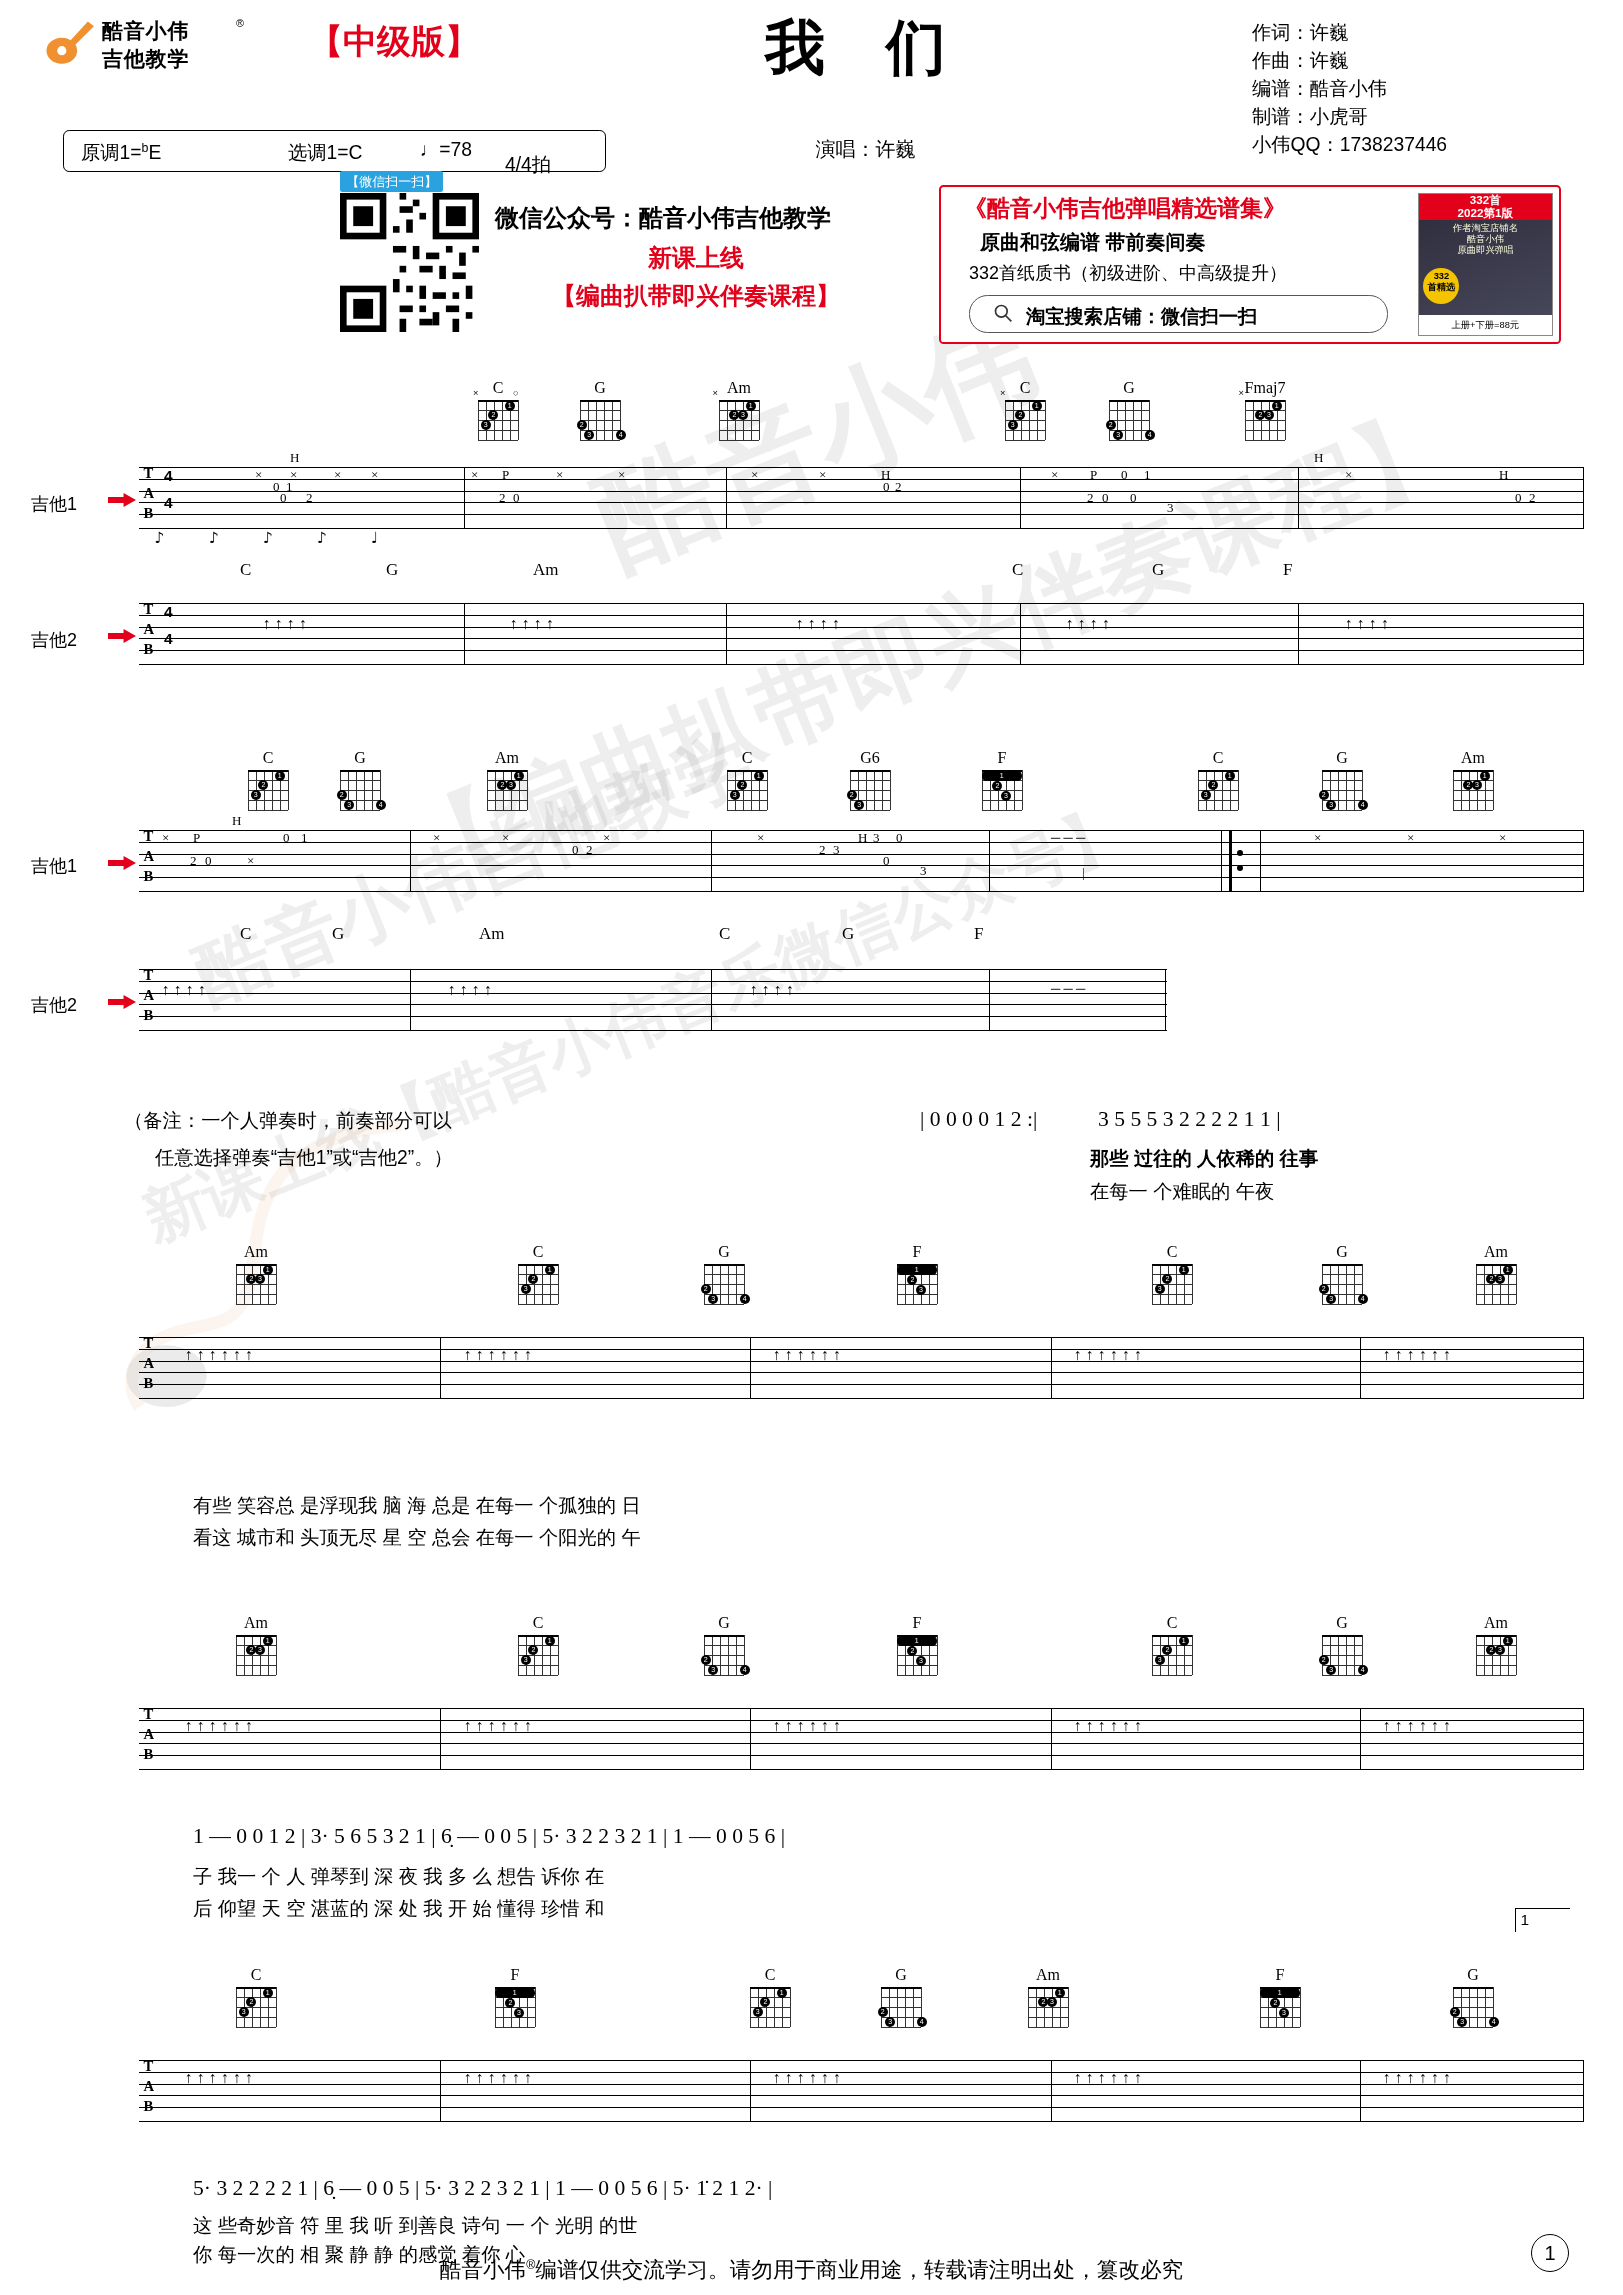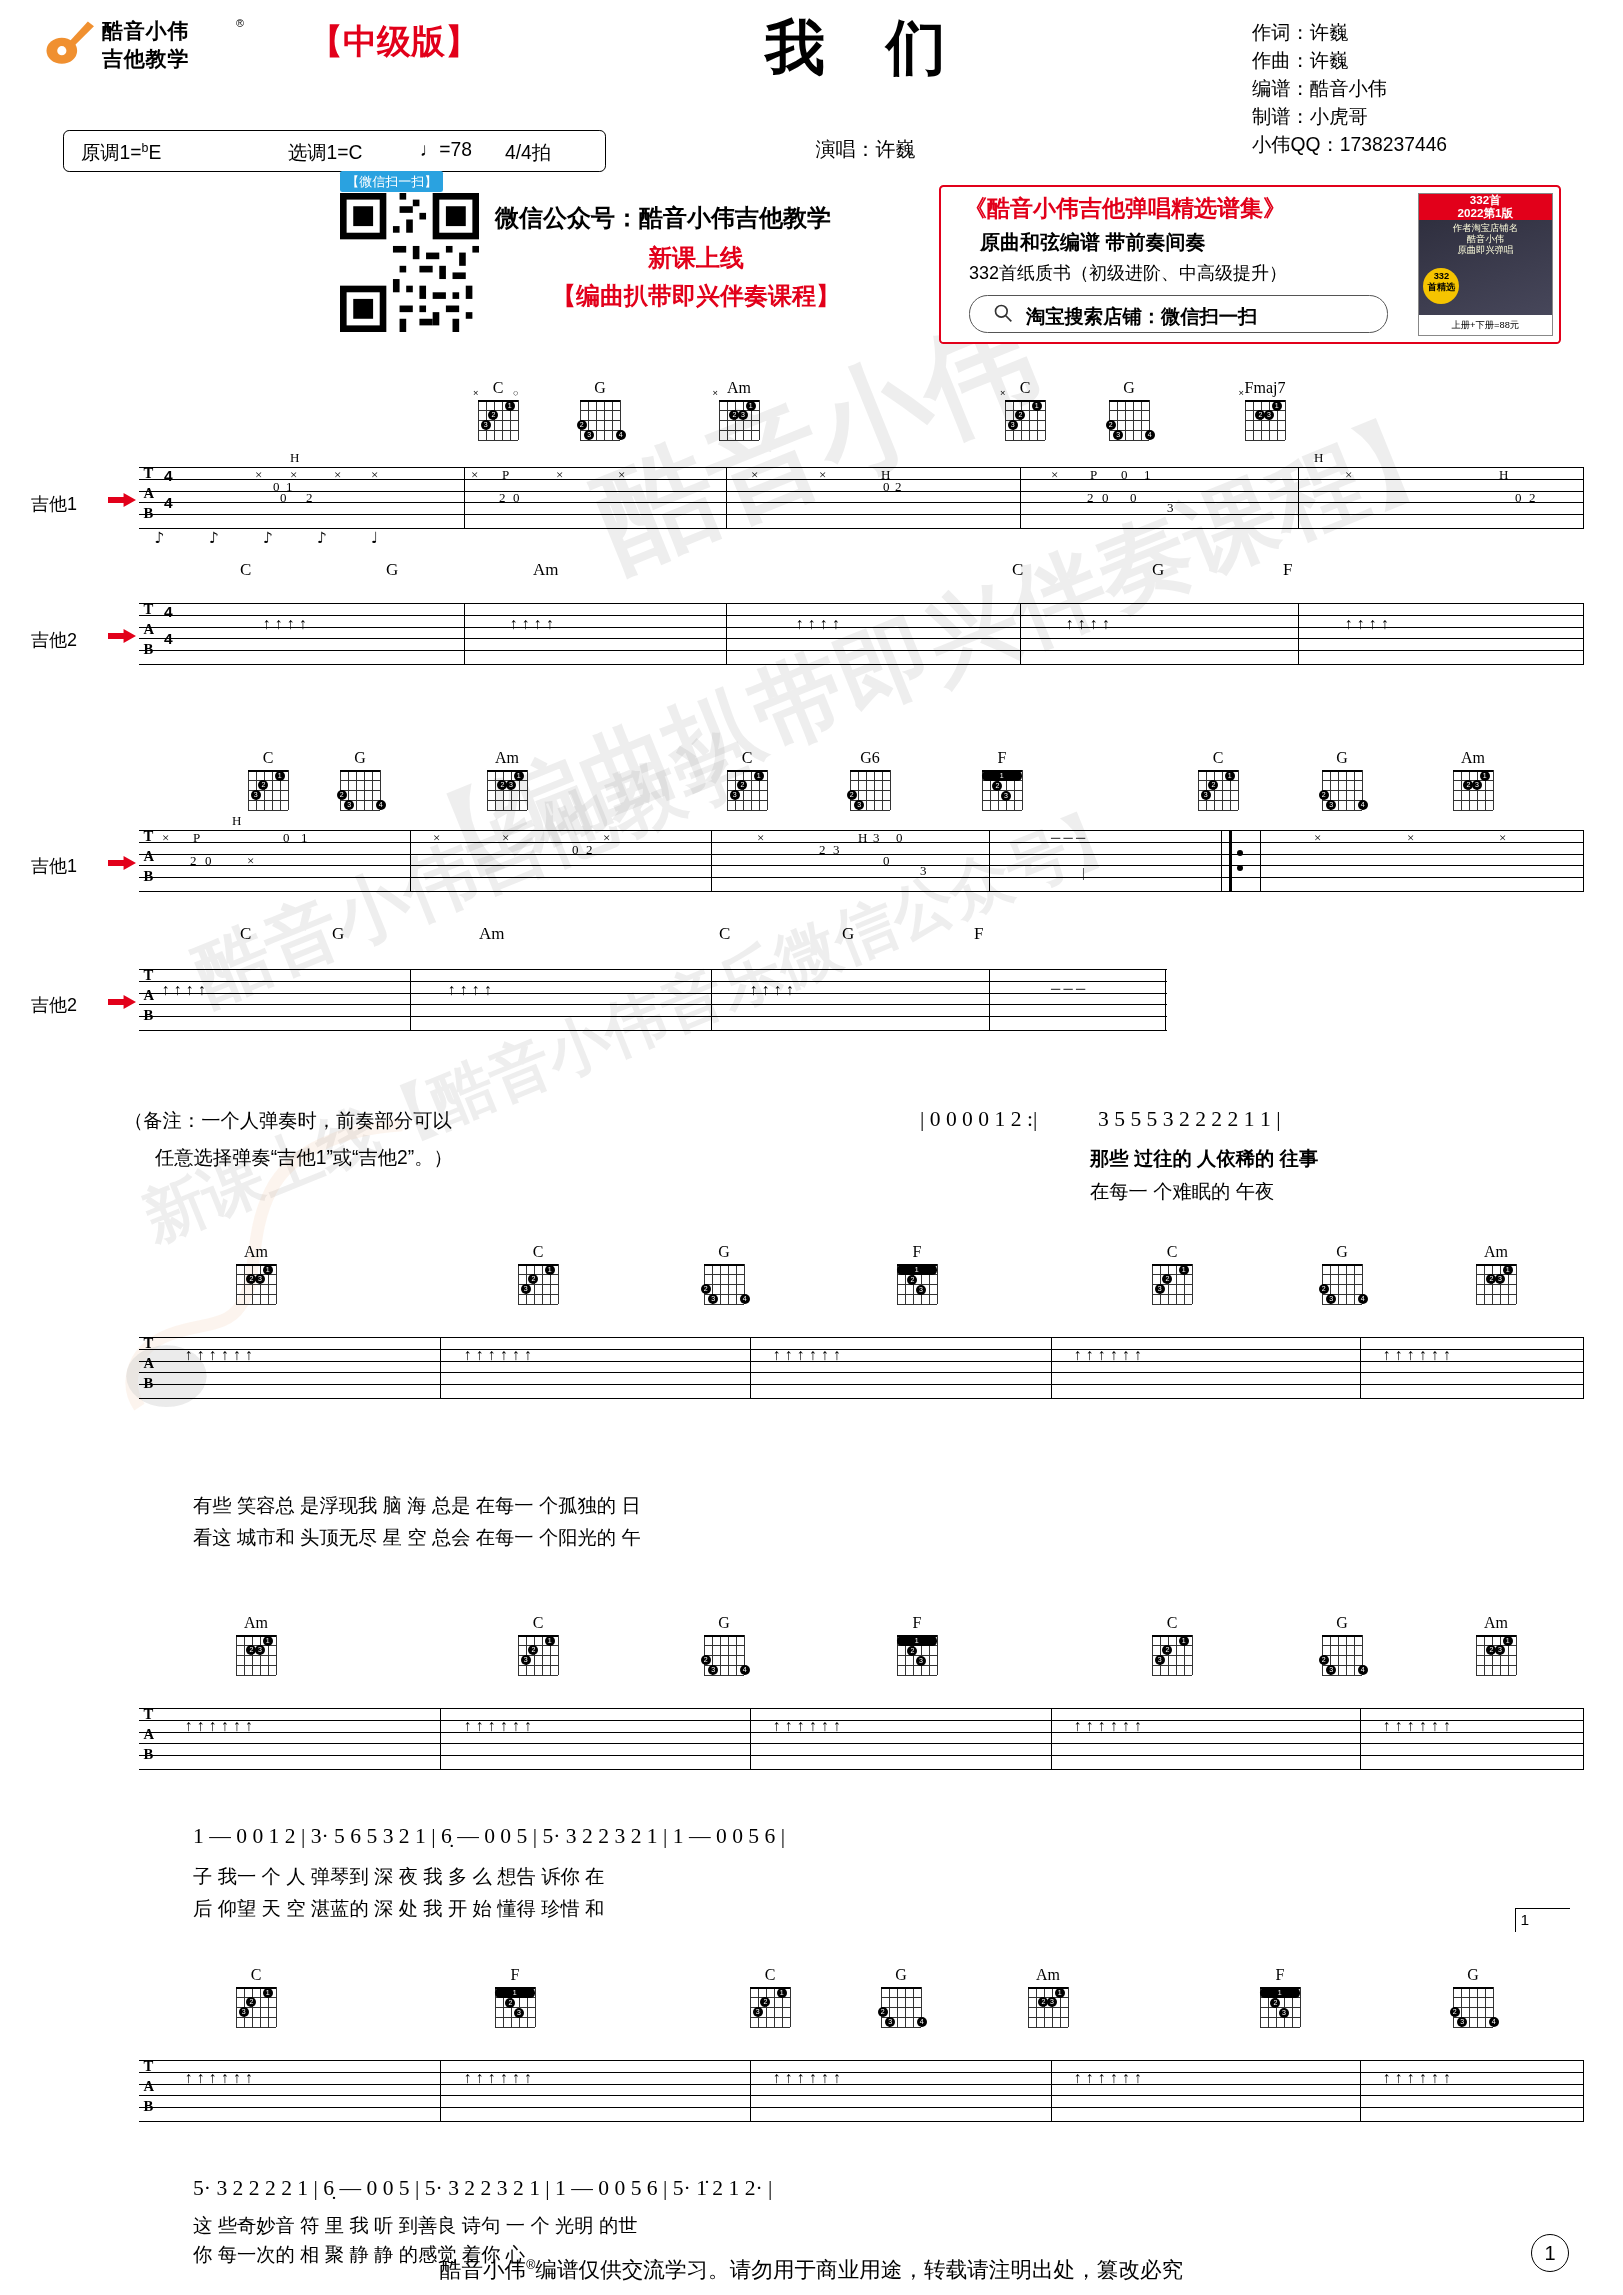--- a/index.html
+++ b/index.html
@@ -29,21 +29,21 @@
 
   .songTitle{position:absolute;left:680px;top:7.7px;width:371px;text-align:center;font-size:60px;font-weight:bold;
     font-family:"DejaVu Serif",serif;letter-spacing:20px;}
   .singer{position:absolute;left:680px;top:136px;width:371px;text-align:center;font-size:20px;}
 
   .credits{position:absolute;left:1252px;top:18.5px;font-size:19.3px;line-height:28px;}
   .credits div{white-space:nowrap;}
 
   .keyBox{position:absolute;left:63px;top:130px;width:541px;height:40px;border:1.5px solid #000;border-radius:6.2px;}
   .keyBox span{position:absolute;top:7.7px;font-size:19.3px;}
-  .k1{left:17px;} .k2{left:224px;} .k3{left:356px;} .k4{left:441px;}
+  .k1{left:17px;} .k2{left:224px;} .k3{left:356px;} .k4{left:441px;margin-top:12px;}
   .sup{font-size:12.4px;vertical-align:super;}
 
   .capoBox{position:absolute;left:63px;top:193px;width:263px;height:139px;border:1.5px solid #000;border-radius:6.2px;}
   .capoBox .t{position:absolute;left:17px;top:14px;font-size:19.3px;}
   .capoBox .a{position:absolute;left:39px;top:57px;font-size:19.3px;}
   .capoBox .b{position:absolute;left:39px;top:97px;font-size:19.3px;}
 
   .qrBox{position:absolute;left:340px;top:193px;width:139px;height:139px;}
   .qrTag{position:absolute;left:0;top:-21.6px;background:#2aa2e0;color:#fff;font-size:13px;padding:1.5px 6.2px;border-radius:2.3px;white-space:nowrap;}
   .qr{position:absolute;left:0;top:0;width:139px;height:139px;}

